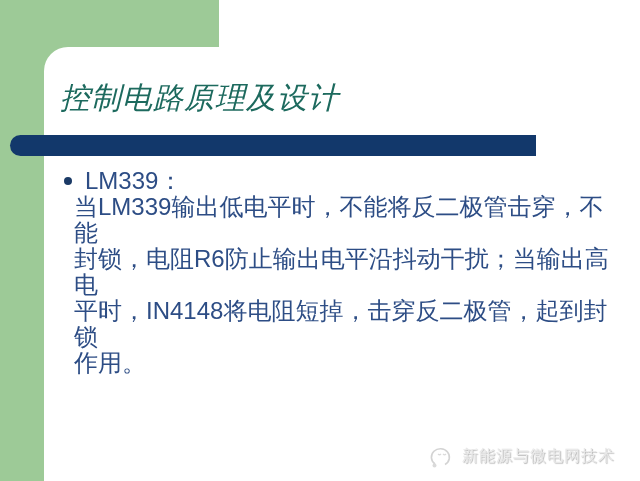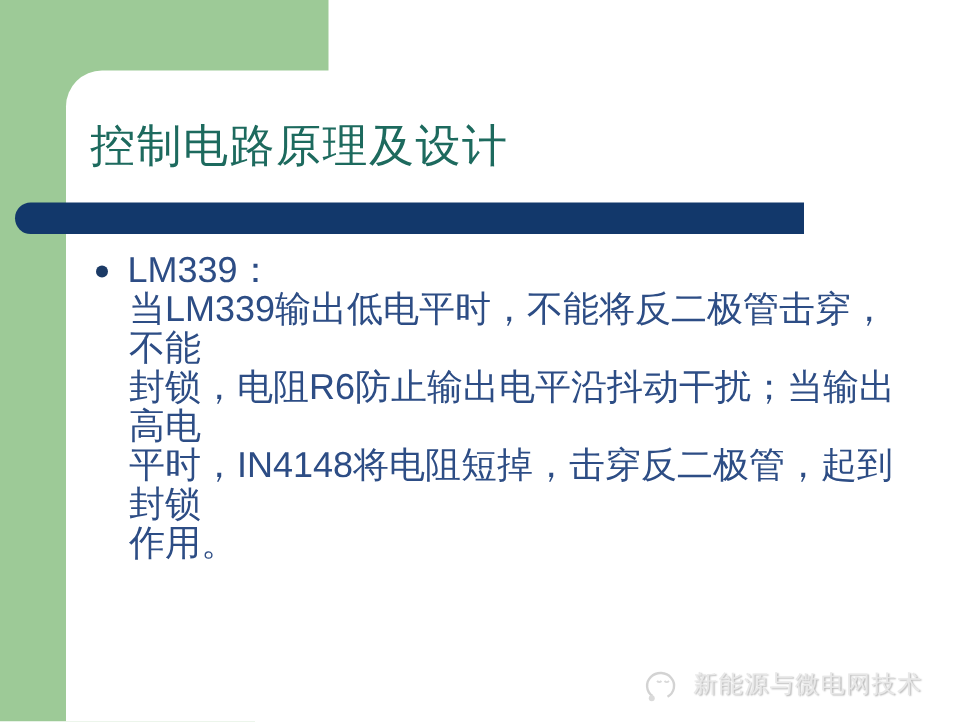--- a/index.html
+++ b/index.html
@@ -23,38 +23,39 @@
   .content-card{
     position:absolute;left:44px;top:47px;width:596px;height:434px;
     background:#ffffff;border-top-left-radius:24px;
   }
   .slide-title{
     position:absolute;left:60px;top:80px;width:520px;
     font-family:"Liberation Serif","DejaVu Serif",serif;
     font-size:30px;line-height:36px;font-weight:500;
     color:var(--title-teal,#1d6a5e);letter-spacing:1px;
     white-space:nowrap;
+    font-style:italic;
   }
   .title-underline-bar{
     position:absolute;left:10px;top:135px;width:526px;height:21px;
     background:var(--bar-navy,#12386b);
     border-radius:11px 0 0 11px;
   }
   .body-text{
     position:absolute;left:62px;top:168px;width:552px;
     font-size:24px;line-height:26px;color:var(--body-blue,#2d4d85);
   }
   .bullet-item{display:flex;align-items:flex-start;}
   .bullet-dot{
     flex:0 0 auto;width:8px;height:8px;border-radius:50%;
     background:var(--bullet-navy,#1b3a66);
     margin:9px 13px 0 2px;
   }
   .bullet-text{white-space:pre-line;}
-  .note-paragraph{margin-left:24px;white-space:pre-line;}
+  .note-paragraph{margin-left:12px;white-space:pre-line;}
   .watermark{
     position:absolute;right:25px;bottom:11px;
     display:flex;align-items:center;gap:7px;
   }
   .watermark-logo{width:27px;height:27px;opacity:0.9;}
   .watermark-text{
     font-size:16px;letter-spacing:1px;white-space:nowrap;
     color:var(--watermark-gray,#e8e8e8);
     text-shadow:1px 1px 1px #b9b9b9, -1px -1px 0 #ffffff;
   }

